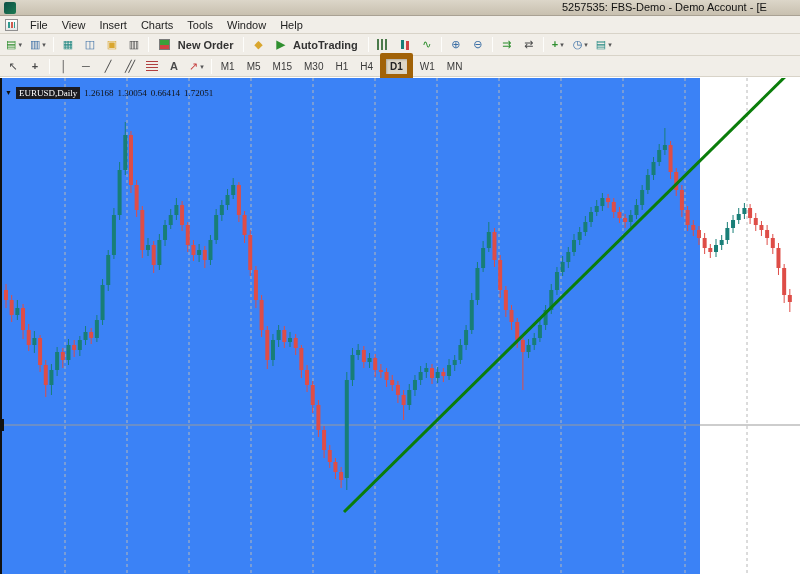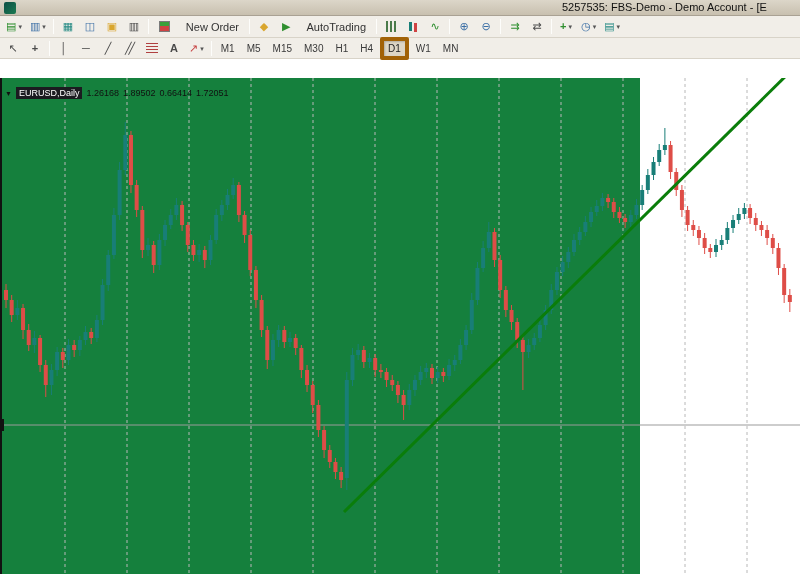--- a/index.html
+++ b/index.html
@@ -18,56 +18,66 @@
   .child-icon::after { content:""; position:absolute; left:2px; right:2px; bottom:2px; height:6px;
                        background:repeating-linear-gradient(90deg,#2f9a8f 0 2px,transparent 2px 3px,#cf5b4f 3px 5px,transparent 5px 6px); }
   .menu-item { padding:2px 7px; cursor:default; }
 
   
   .toolbar { display:flex; align-items:center; background:#f1eee8; border-bottom:1px solid #d8d3c8; padding-left:2px; }
   .tb1 { height:22px; }
   .tb2 { height:21px; }
   .tbtn { height:18px; min-width:20px; display:flex; align-items:center; justify-content:center; margin:0 1px;
           border:1px solid transparent; border-radius:2px; font-size:11px; color:#333; padding:0 2px; cursor:default; }
-  .label-btn { padding:0 5px; gap:16px; }
+  .label-btn { padding:0 5px; gap:8px;font-weight:bold; }
   .sep { width:1px; height:15px; background:#c6c1b5; border-right:1px solid #fdfdfb; margin:0 3px; flex:none; }
   .icon { font-size:11px; line-height:1; }
   .caret { font-size:7px; color:#555; margin-left:2px; line-height:1; }
   .c-green { color:#2f8f2f; } .c-blue { color:#3a6ea5; } .c-teal { color:#258a84; }
   .c-yellow { color:#d9a62e; } .c-dark { color:#4a4a4a; } .c-red { color:#c64040; }
   .bold { font-weight:bold; }
   .no-icon { width:11px; height:11px; border:1px solid #7a7a7a; background:linear-gradient(180deg,#3aa13a 50%,#cf4343 50%); flex:none; }
   .bars-ic { width:11px; height:11px; background:repeating-linear-gradient(90deg,#4a7a4a 0 2px,transparent 2px 4px); }
   .candle-ic { width:12px; height:12px; position:relative; }
   .candle-ic::before { content:""; position:absolute; left:2px; top:1px; width:3px; height:9px; background:#187e77; }
   .candle-ic::after  { content:""; position:absolute; left:7px; top:2px; width:3px; height:9px; background:#cf4343; }
   .fibo-ic { width:12px; height:10px; background:repeating-linear-gradient(180deg,#b04040 0 1px,transparent 1px 3px); }
   .tight { letter-spacing:-3px; padding-right:3px; }
 
   
   .tf-btn { font-size:10px; color:#3a3a3a; padding:2px 4px; margin:0 1px; border:1px solid transparent; border-radius:2px; min-width:20px; text-align:left; cursor:default; }
-  .tf-btn.active { border:4px solid #a16207; background:#ddd6c6; box-shadow:inset 1px 1px 2px rgba(0,0,0,.2); font-weight:normal; color:#222; }
+  .tf-btn.active { border:6px solid #a16207; background:#ddd6c6; box-shadow:inset 1px 1px 2px rgba(0,0,0,.2); font-weight:bold; color:#222; }
 
   
-  .chart-area { position:absolute; top:78px; left:0; width:640px; height:496px; background:#15803d; }
+  .chart-area { position:absolute; top:78px; left:0; width:700px; height:496px; background:#3b82f6;font-family:Liberation Serif, serif; }
   .chart-area svg { display:block; width:800px; height:496px; }
   .ohlc { position:absolute; top:9px; left:5px; font-size:9px; color:#111; display:flex; align-items:center; gap:4px; white-space:nowrap; }
   .tri { font-size:7px; color:#111; }
   .sym-badge { background:#1b1b20; color:#fff; padding:0 3px; line-height:12px; }
 </style>
 </head>
 <body>
 
 <div class="window">
 
   <div class="titlebar">
     <span class="app-logo"></span>
     <span class="title-text">5257535: FBS-Demo - Demo Account - [E</span>
   </div>
 
+  <div class="menubar">
+    <span class="child-icon"></span>
+    <span class="menu-item">File</span>
+    <span class="menu-item">View</span>
+    <span class="menu-item">Insert</span>
+    <span class="menu-item">Charts</span>
+    <span class="menu-item">Tools</span>
+    <span class="menu-item">Window</span>
+    <span class="menu-item">Help</span>
+  </div>
 
   <div class="toolbar tb1">
     <div class="tbtn">
       <span class="icon c-green">▤</span>
       <span class="caret">▾</span>
     </div>
     <div class="tbtn">
       <span class="icon c-blue">▥</span>
       <span class="caret">▾</span>
     </div>
@@ -472,19 +482,19 @@
         <line x1="789.8399999999999" y1="289" x2="789.8399999999999" y2="312" stroke="#de4d47"></line>
         <rect x="787.8399999999999" y="295" width="4" height="7" fill="#de4d47"></rect>
         <line x1="344" y1="512" x2="800" y2="62" stroke="#0a7d0a" stroke-width="3"></line>
         <rect x="0" y="419" width="4" height="12" fill="#111111"></rect>
         <rect x="0" y="78" width="2" height="496" fill="#111111"></rect>
       </svg>
     <div class="ohlc">
       <span class="tri">▼</span>
       <span class="sym-badge">EURUSD,Daily</span>
       <span>1.26168</span>
-      <span>1.89502</span>
+      <span>1.30054</span>
       <span>0.66414</span>
       <span>1.72051</span>
     </div>
   </div>
 
 </div>
 
 </body></html>

